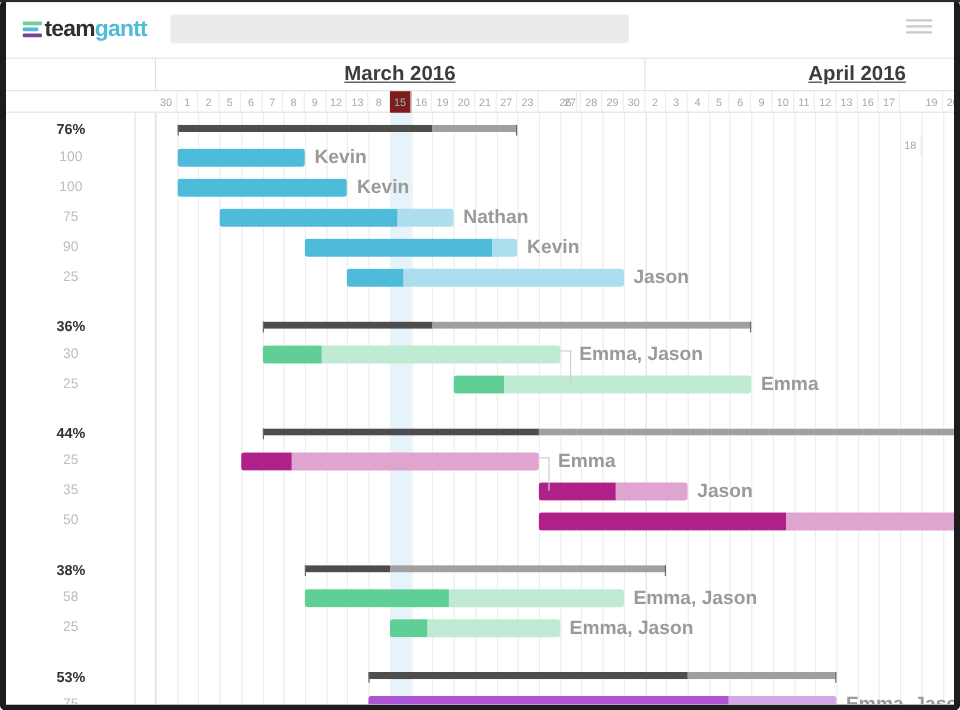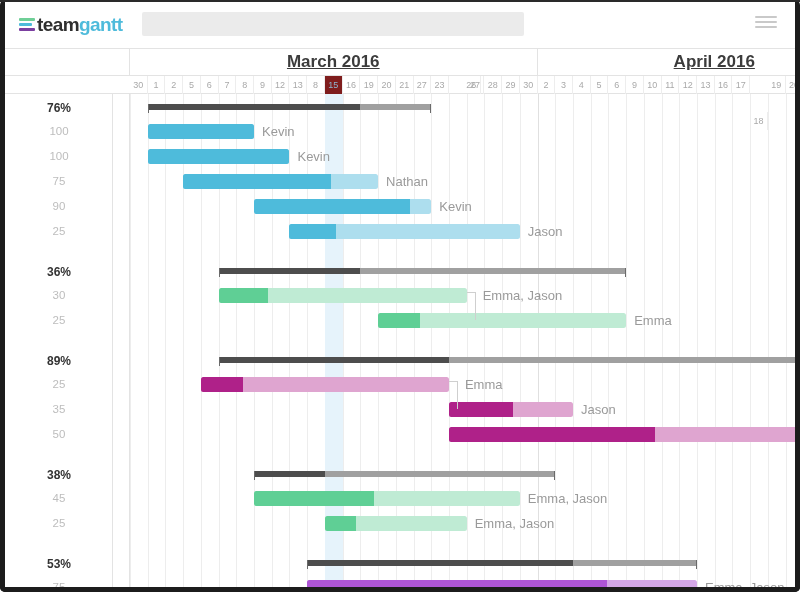--- a/index.html
+++ b/index.html
@@ -61,21 +61,21 @@
   .todaycol{position:absolute;top:0;width:17.7px;height:493px;background:#e6f3fb;}
 
   
   .bar{position:absolute;height:15px;border-radius:2.5px;overflow:hidden;box-sizing:border-box;}
   .bar .fill{position:absolute;left:0;top:0;height:100%;}
   .grpbar{position:absolute;height:6px;border-radius:1px;overflow:hidden;}
   .grpbar .gfill{position:absolute;left:0;top:0;height:100%;background:#4d4d4d;}
   .grpbar .grest{position:absolute;top:0;height:100%;right:0;background:#a0a0a0;}
   .grpcap{position:absolute;width:1px;height:9px;background:#6a6a6a;top:0;}
 
-  .barlabel{position:absolute;font-size:13px;color:#9a9a9a;white-space:nowrap;line-height:15px;}
+  .barlabel{position:absolute;font-size:16px;color:#9a9a9a;white-space:nowrap;line-height:15px;font-weight:bold;}
 
   .dep{position:absolute;border-color:#cfcfcf;border-style:solid;border-width:0;}
 </style>
 </head>
 <body>
 
 <div id="app">
   <div class="frame-left"></div>
   <div class="frame-right"></div>
   <div class="frame-bottom"></div>
@@ -295,26 +295,26 @@
         <div id="left-values">
             <div class="cellnum grp" style="top: 7px;">76%</div>
             <div class="cellnum" style="top: 31px;">100</div>
             <div class="cellnum" style="top: 56px;">100</div>
             <div class="cellnum" style="top: 81px;">75</div>
             <div class="cellnum" style="top: 106px;">90</div>
             <div class="cellnum" style="top: 131px;">25</div>
             <div class="cellnum grp" style="top: 171px;">36%</div>
             <div class="cellnum" style="top: 195px;">30</div>
             <div class="cellnum" style="top: 220px;">25</div>
-            <div class="cellnum grp" style="top: 260px;">89%</div>
+            <div class="cellnum grp" style="top: 260px;">44%</div>
             <div class="cellnum" style="top: 284px;">25</div>
             <div class="cellnum" style="top: 309px;">35</div>
             <div class="cellnum" style="top: 334px;">50</div>
             <div class="cellnum grp" style="top: 374px;">38%</div>
-            <div class="cellnum" style="top: 398px;">45</div>
+            <div class="cellnum" style="top: 398px;">58</div>
             <div class="cellnum" style="top: 423px;">25</div>
             <div class="cellnum grp" style="top: 463px;">53%</div>
             <div class="cellnum" style="top: 487px;">75</div>
           </div>
       </div>
     </div>
 
   </div>
 </div>
 

